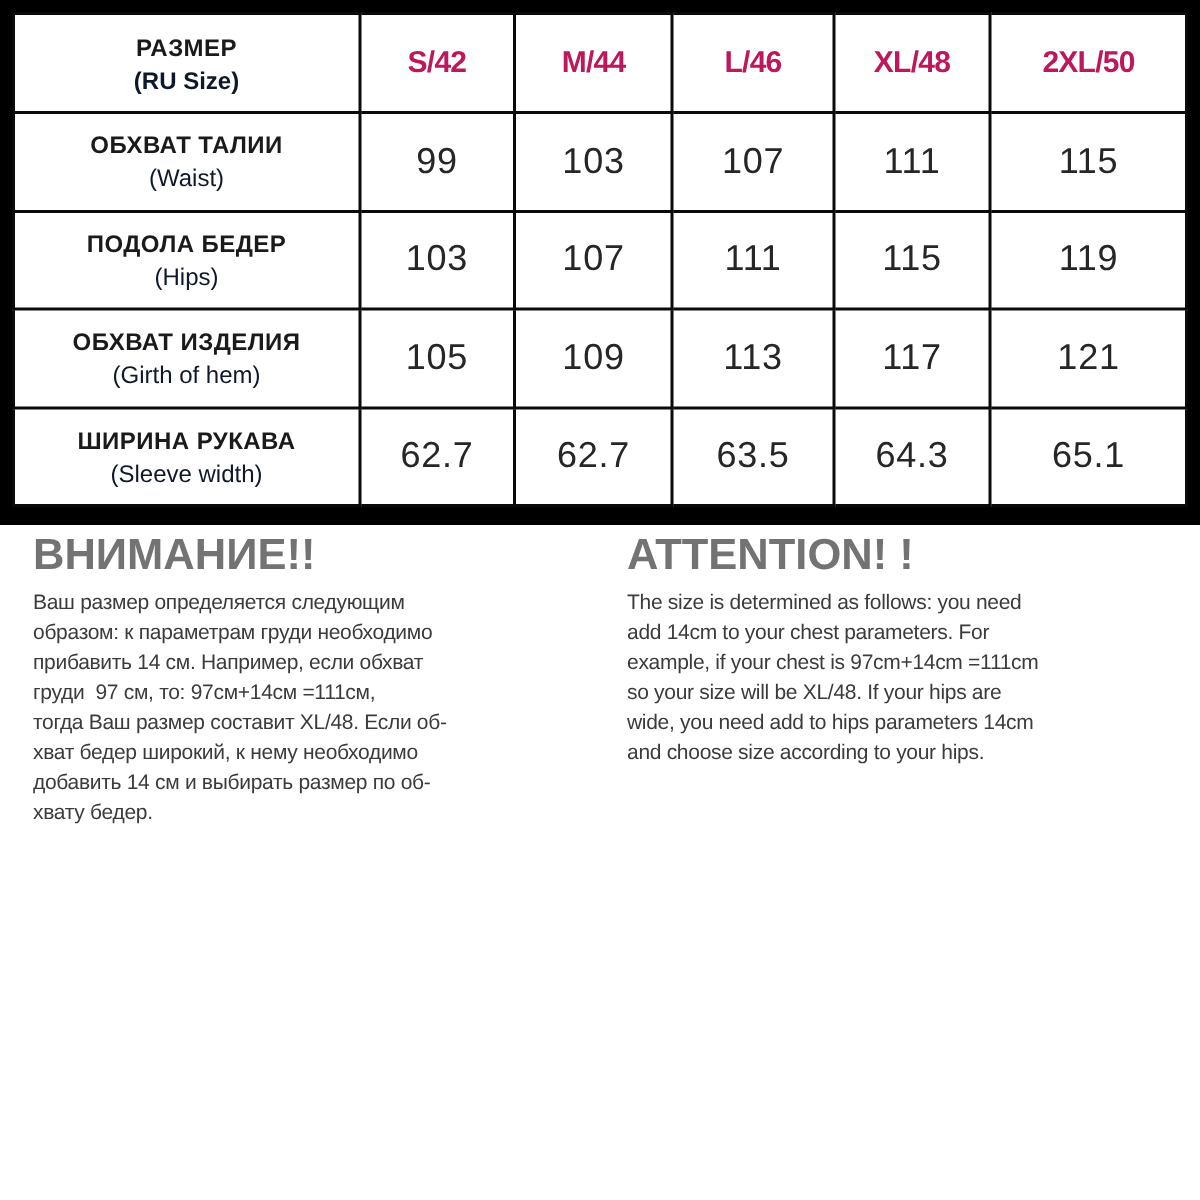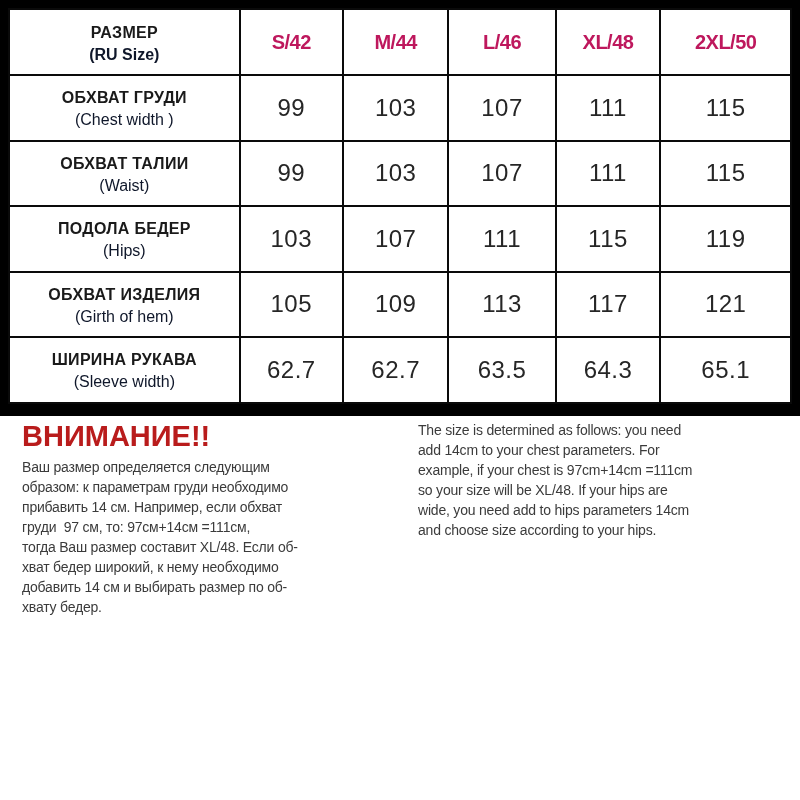--- a/index.html
+++ b/index.html
@@ -65,21 +65,21 @@
   .notes {
     display: flex;
     gap: 8px;
     padding: 4px 4px 0 22px;
     box-sizing: border-box;
     width: 800px;
   }
   .note-ru { flex: 0 0 388px; }
   .note-en { flex: 1 1 auto; min-width: 0; }
   .note-heading {
-    color: #b91c1c;
+    color: #737373;
     font-weight: bold;
     font-size: 29px;
     line-height: 32px;
     margin: 0 0 5px 0;
     letter-spacing: 0px;
   }
   .note-body {
     font-size: 14px;
     line-height: 20px;
     color: #3b3b3b;
@@ -108,31 +108,20 @@
             <div class="lbl-ru">РАЗМЕР</div>
             <div class="lbl-en">(RU Size)</div>
           </th>
           <th class="size-head">S/42</th>
           <th class="size-head">M/44</th>
           <th class="size-head">L/46</th>
           <th class="size-head">XL/48</th>
           <th class="size-head">2XL/50</th>
         </tr>
 
-        <tr class="datarow">
-          <td>
-            <div class="lbl-ru">ОБХВАТ ГРУДИ</div>
-            <div class="lbl-en">(Chest width )</div>
-          </td>
-          <td class="cell-num">99</td>
-          <td class="cell-num">103</td>
-          <td class="cell-num">107</td>
-          <td class="cell-num">111</td>
-          <td class="cell-num">115</td>
-        </tr>
 
         <tr class="datarow">
           <td>
             <div class="lbl-ru">ОБХВАТ ТАЛИИ</div>
             <div class="lbl-en">(Waist)</div>
           </td>
           <td class="cell-num">99</td>
           <td class="cell-num">103</td>
           <td class="cell-num">107</td>
           <td class="cell-num">111</td>
@@ -186,20 +175,21 @@
       <div class="note-body">Ваш размер определяется следующим
 образом: к параметрам груди необходимо
 прибавить 14 см. Например, если обхват
 груди  97 см, то: 97см+14см =111см,
 тогда Ваш размер составит XL/48. Если об-
 хват бедер широкий, к нему необходимо
 добавить 14 см и выбирать размер по об-
 хвату бедер.</div>
     </div>
     <div class="note note-en">
+      <div class="note-heading">ATTENTION! !</div>
       <div class="note-body">The size is determined as follows: you need
 add 14cm to your chest parameters. For
 example, if your chest is 97cm+14cm =111cm
 so your size will be XL/48. If your hips are
 wide, you need add to hips parameters 14cm
 and choose size according to your hips.</div>
     </div>
   </div>
 
 </div>

